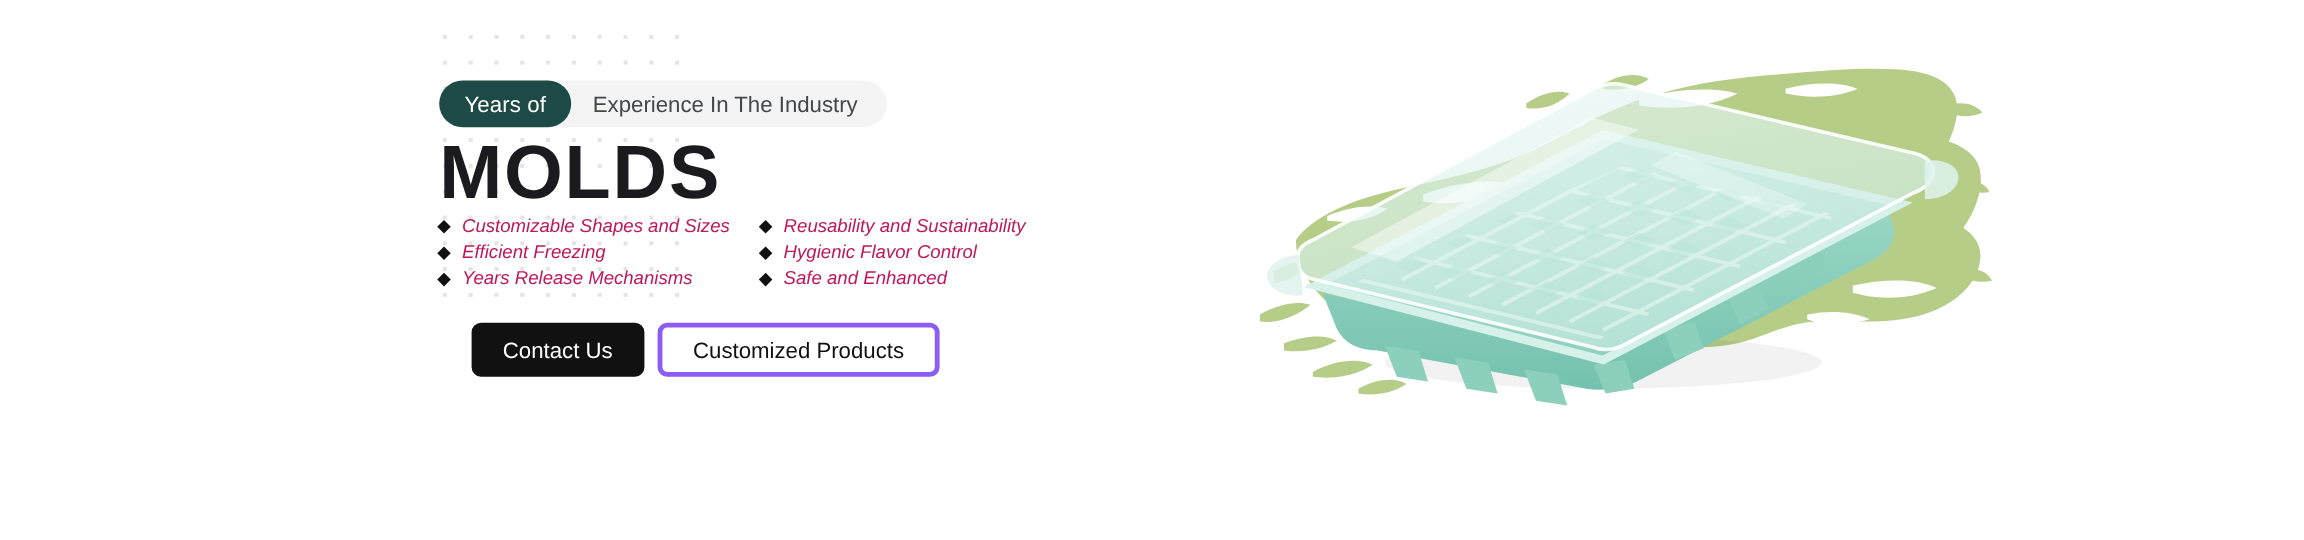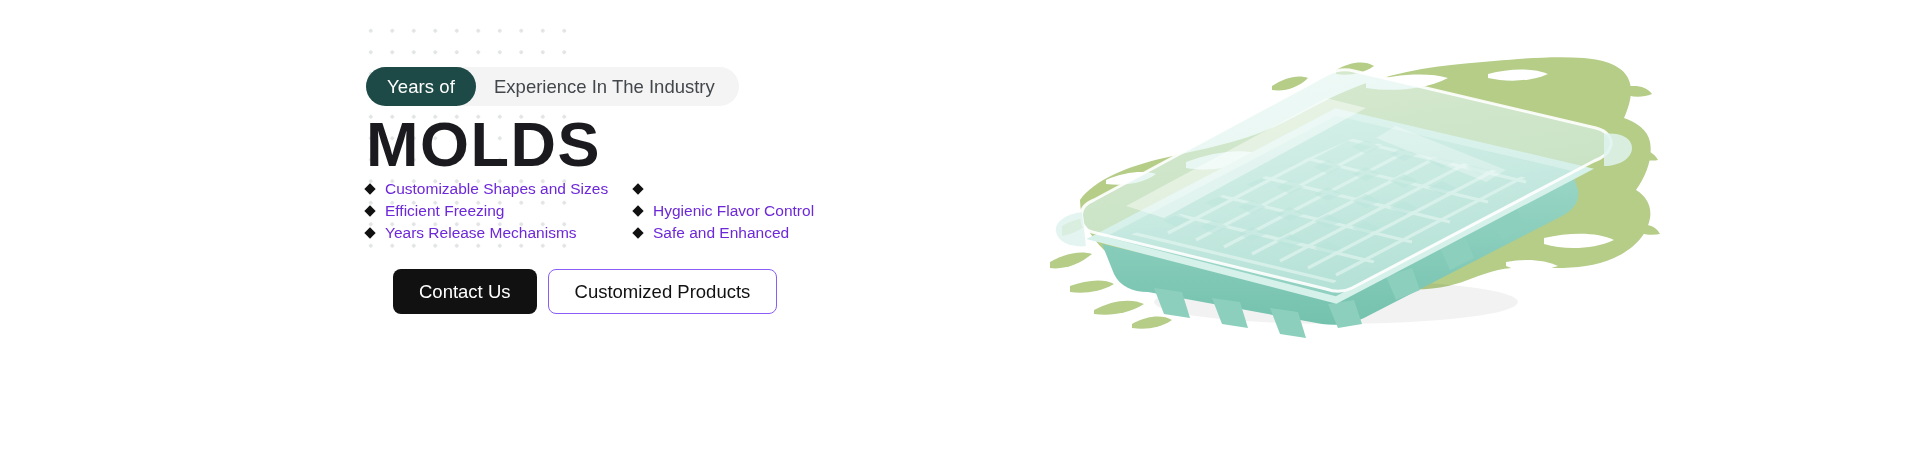--- a/index.html
+++ b/index.html
@@ -112,23 +112,24 @@
     display: grid;
     grid-template-columns: 268px 252px;
     grid-auto-rows: 22px;
     row-gap: 0px;
     align-items: center;
   }
   .feature {
     display: flex;
     align-items: center;
     font-size: 15.5px;
-    color: #6d28d9;
+    color: #be185d;
     white-space: nowrap;
     line-height: 22px;
+    font-style: italic;
   }
   .feature .diamond-icon {
     display: inline-block;
     width: 8px;
     height: 8px;
     background: #111111;
     transform: rotate(45deg);
     margin-right: 11px;
     flex: 0 0 auto;
   }
@@ -151,21 +152,21 @@
     font-size: 18.5px;
     font-family: "Liberation Sans", sans-serif;
     padding: 0 26px;
     height: 45px;
     cursor: pointer;
     white-space: nowrap;
   }
   #customized-products-button {
     background: #ffffff;
     color: #111111;
-    border: 1px solid #8b5cf6;
+    border: 4px solid #8b5cf6;
     border-radius: 8px;
     font-size: 18.5px;
     font-family: "Liberation Sans", sans-serif;
     padding: 0 26px;
     height: 45px;
     cursor: pointer;
     white-space: nowrap;
   }
 </style>
 </head>
@@ -359,20 +360,21 @@
 
     <h1 id="headline">MOLDS</h1>
 
     <div id="features">
       <div class="feature">
         <span class="diamond-icon"></span>
         <span>Customizable Shapes and Sizes</span>
       </div>
       <div class="feature">
         <span class="diamond-icon"></span>
+        <span>Reusability and Sustainability</span>
       </div>
       <div class="feature">
         <span class="diamond-icon"></span>
         <span>Efficient Freezing</span>
       </div>
       <div class="feature">
         <span class="diamond-icon"></span>
         <span>Hygienic Flavor Control</span>
       </div>
       <div class="feature">

